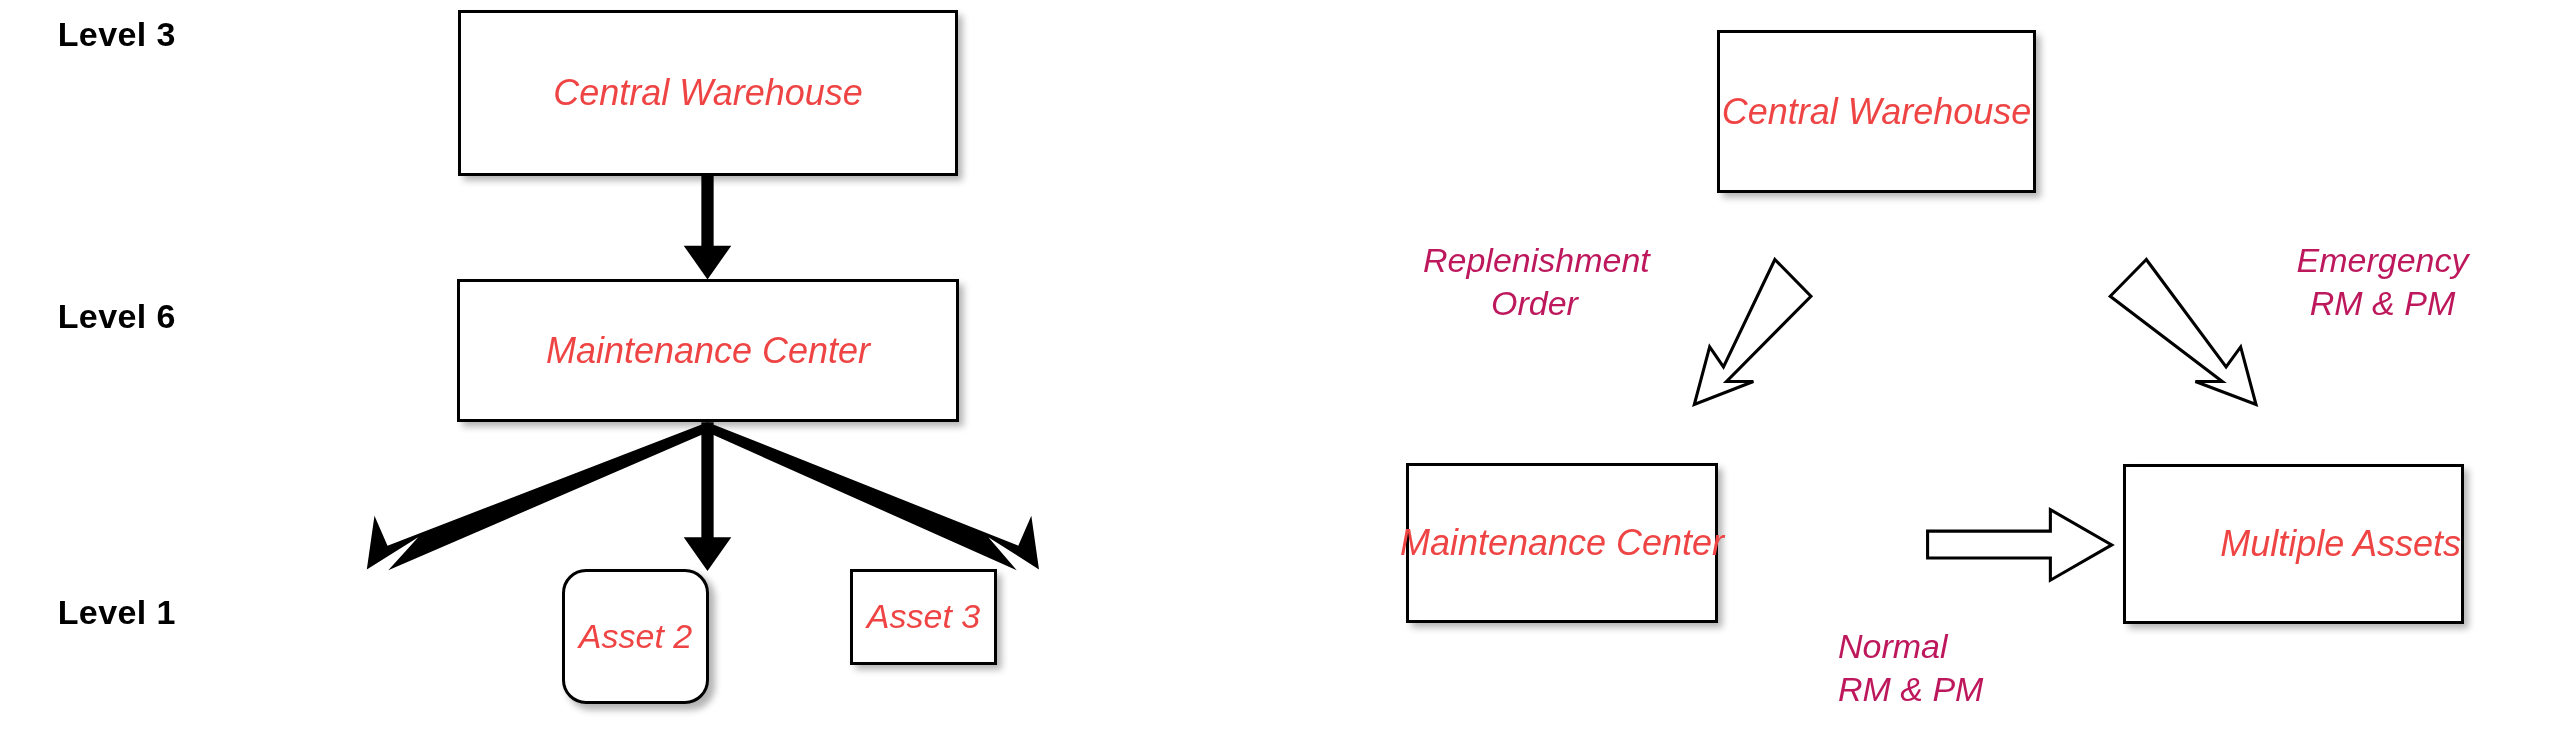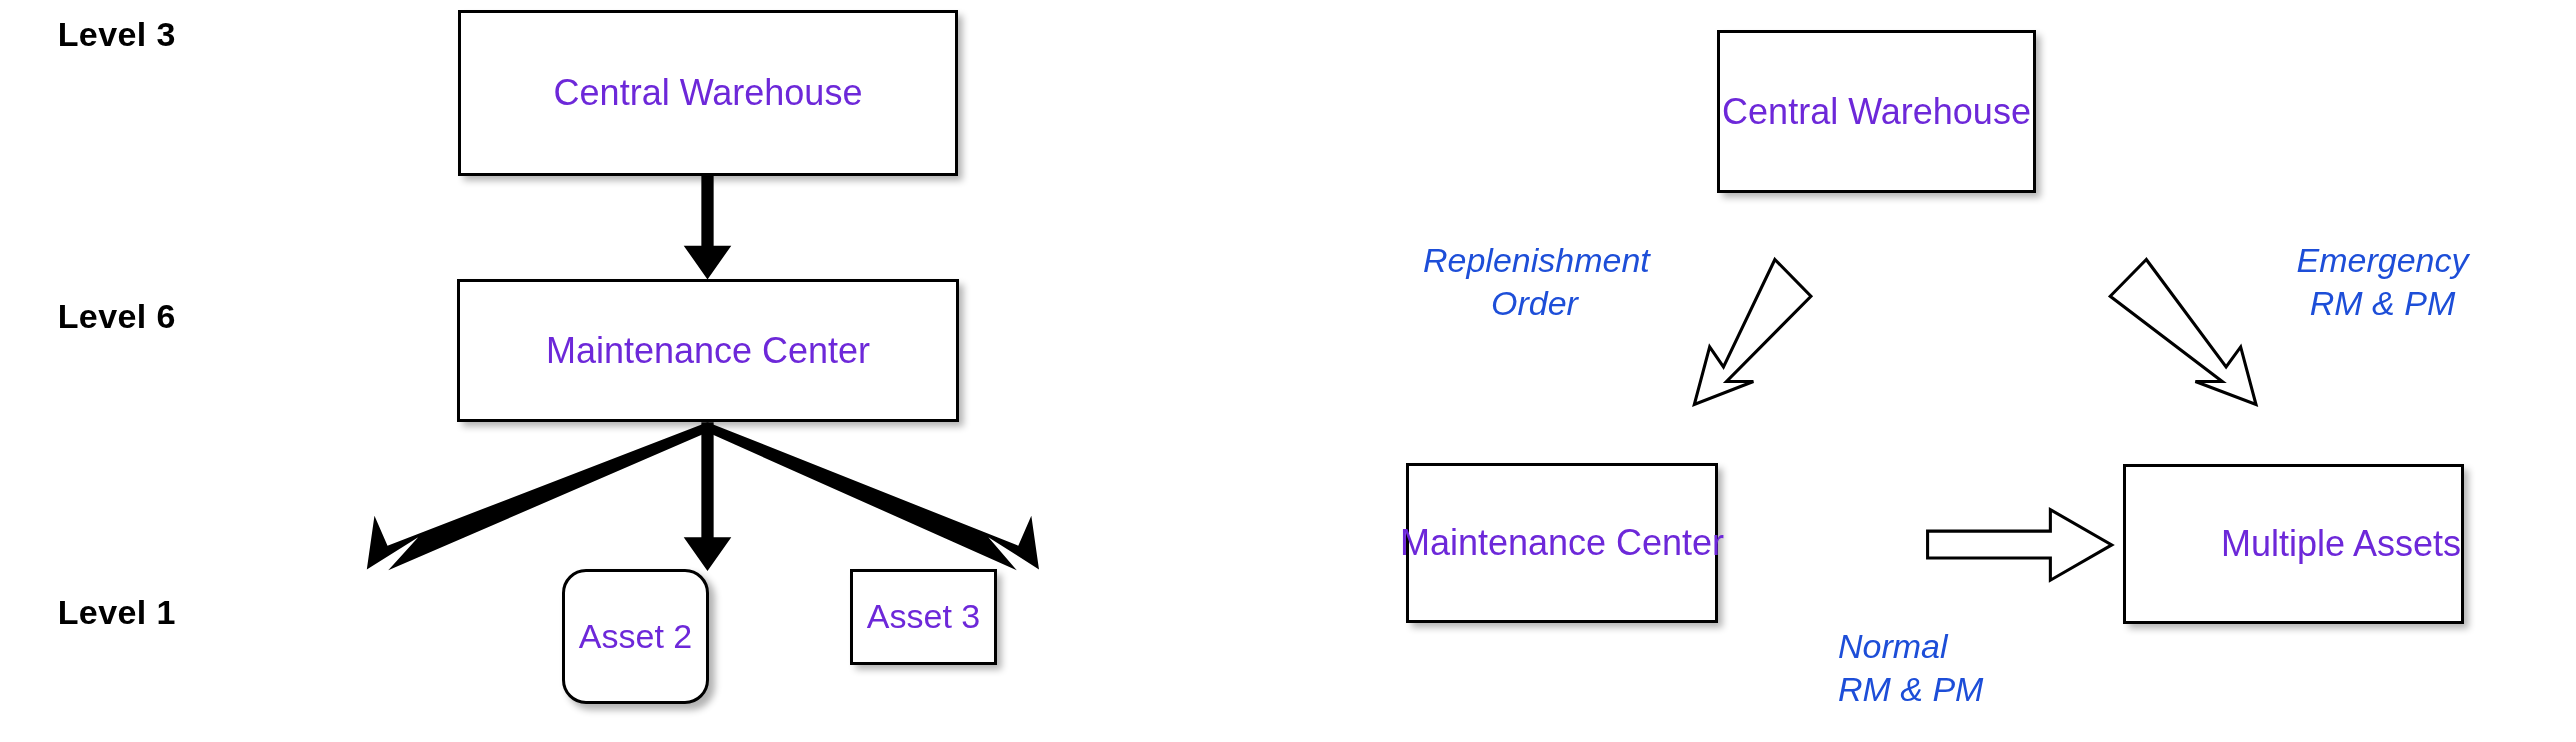--- a/index.html
+++ b/index.html
@@ -36,31 +36,32 @@
     background: #ffffff;
     border: 3.8px solid #000000;
     display: flex;
     align-items: center;
     justify-content: center;
     box-shadow: 5.4px 5.4px 7px rgba(0,0,0,0.30);
   }
   .node-box .node-label {
     font-size: 34px;
     line-height: 1.05;
-    color: #6d28d9;
+    color: #ef4444;
     white-space: nowrap;
     text-align: center;
+    font-style: italic;
   }
   .node-box.big .node-label { font-size: 36px; }
   .flow-label {
     position: absolute;
     font-style: italic;
     font-size: 34px;
     line-height: 1.25;
-    color: #1d4ed8;
+    color: #be185d;
     text-align: center;
     white-space: nowrap;
   }
   .svg-layer {
     position: absolute;
     left: 0;
     top: 0;
     width: 2576px;
     height: 743px;
     pointer-events: none;

